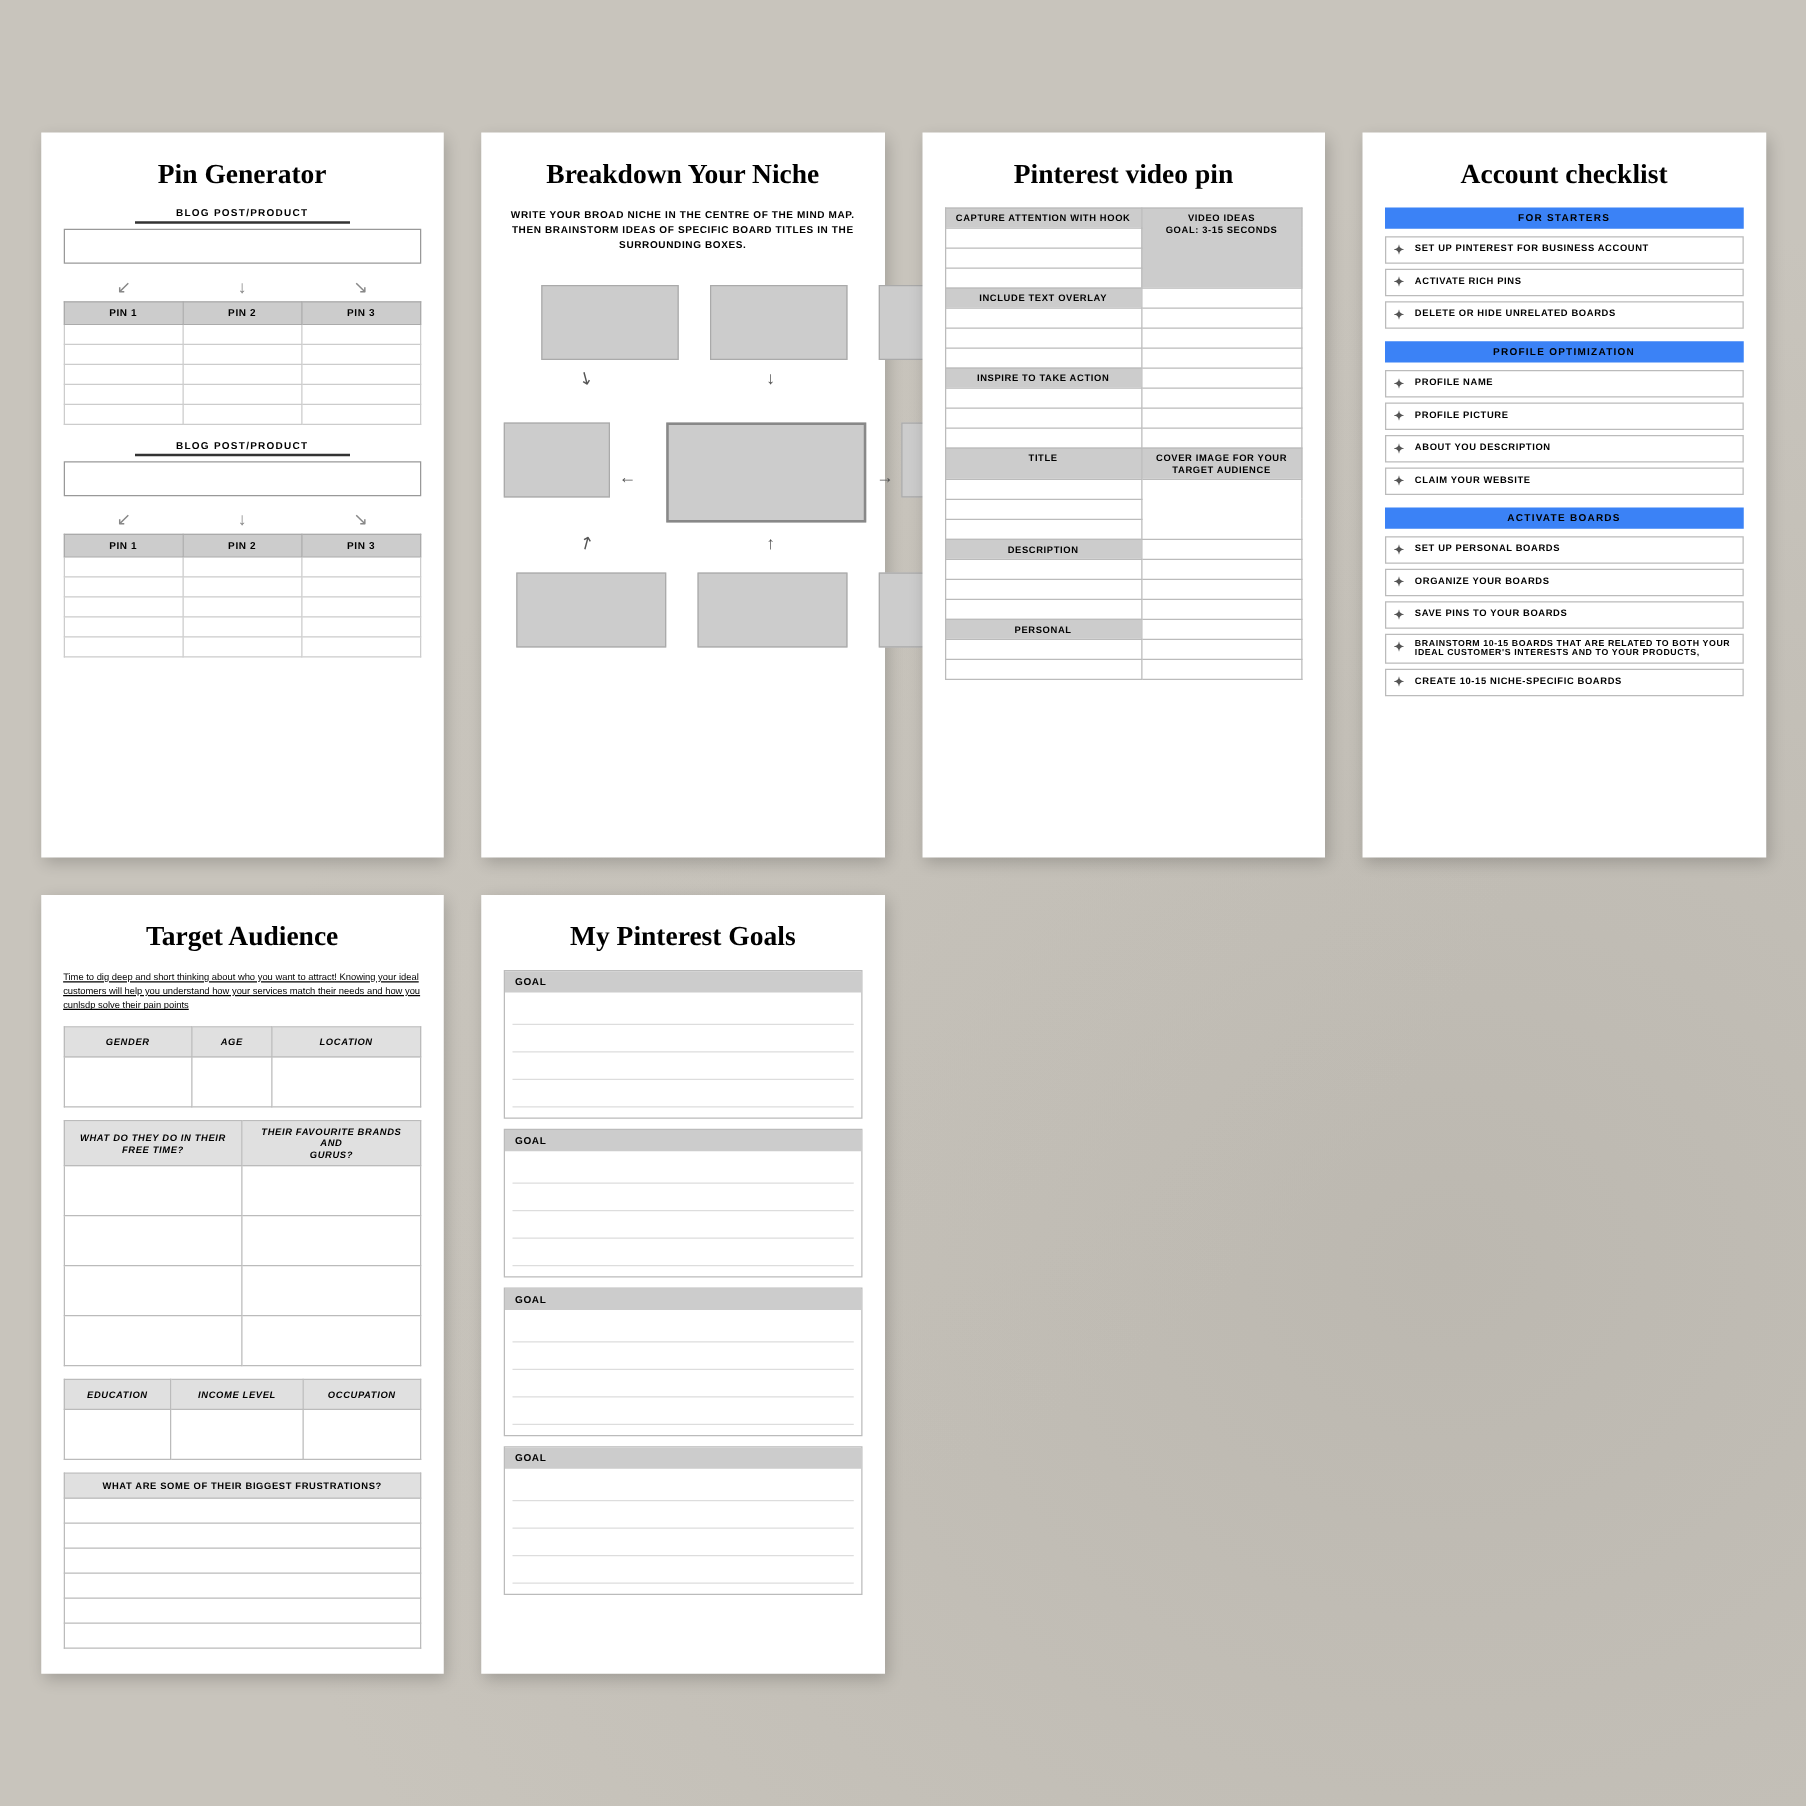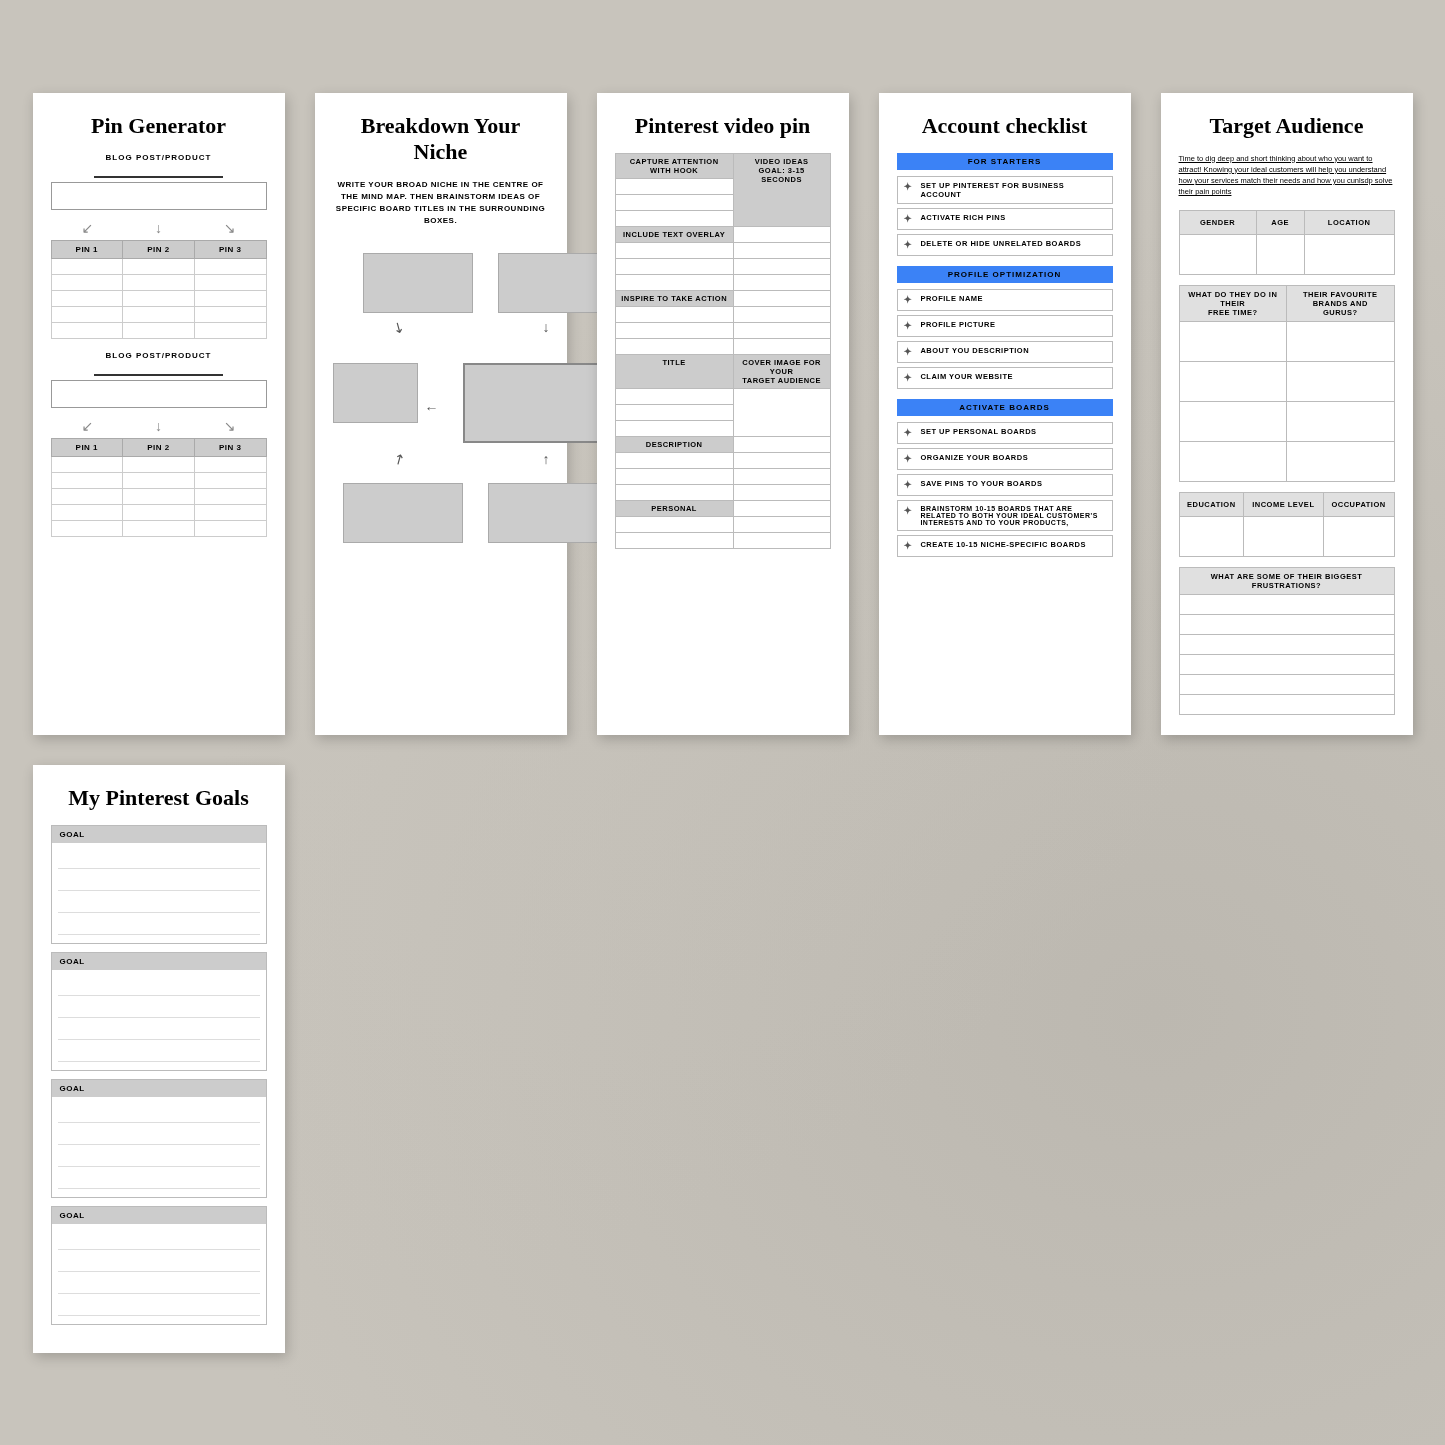--- a/index.html
+++ b/index.html
@@ -10,21 +10,21 @@
         radial-gradient(ellipse at 80% 70%, rgba(180,176,168,0.6) 0%, transparent 60%);
       min-height: 1445px;
       font-family: Arial, sans-serif;
       display: flex;
       align-items: center;
       justify-content: center;
       padding: 40px 30px;
     }
     .grid {
       display: grid;
-      grid-template-columns: repeat(5, 1fr);
+      grid-template-columns: repeat(4, 1fr);
       grid-template-rows: repeat(2, auto);
       gap: 30px;
       max-width: 1380px;
       width: 100%;
     }
     .card {
       background: #ffffff;
       box-shadow: 2px 4px 12px rgba(0,0,0,0.2);
       padding: 20px 18px;
       min-height: 580px;
@@ -39,21 +39,21 @@
     }
 
     
     .pg-section-label {
       text-align: center;
       font-size: 8px;
       font-weight: bold;
       letter-spacing: 1px;
       margin-bottom: 4px;
       border-bottom: 2px solid #333;
-      padding-bottom: 14px;
+      padding-bottom: 2px;
       width: 60%;
       margin-left: auto;
       margin-right: auto;
     }
     .pg-input-box {
       border: 1px solid #999;
       height: 28px;
       width: 100%;
       margin-bottom: 10px;
     }
@@ -165,20 +165,21 @@
       vertical-align: top;
     }
     .ta-cell-header {
       background: #e0e0e0;
       font-weight: bold;
       text-align: center;
       letter-spacing: 0.5px;
       height: 24px !important;
       vertical-align: middle !important;
       font-size: 7.5px;
+      font-style: italic;
     }
     .ta-frustrations {
       width: 100%;
       border-collapse: collapse;
       font-size: 8px;
     }
     .ta-frustrations td {
       border: 1px solid #bbb;
       height: 20px;
     }

